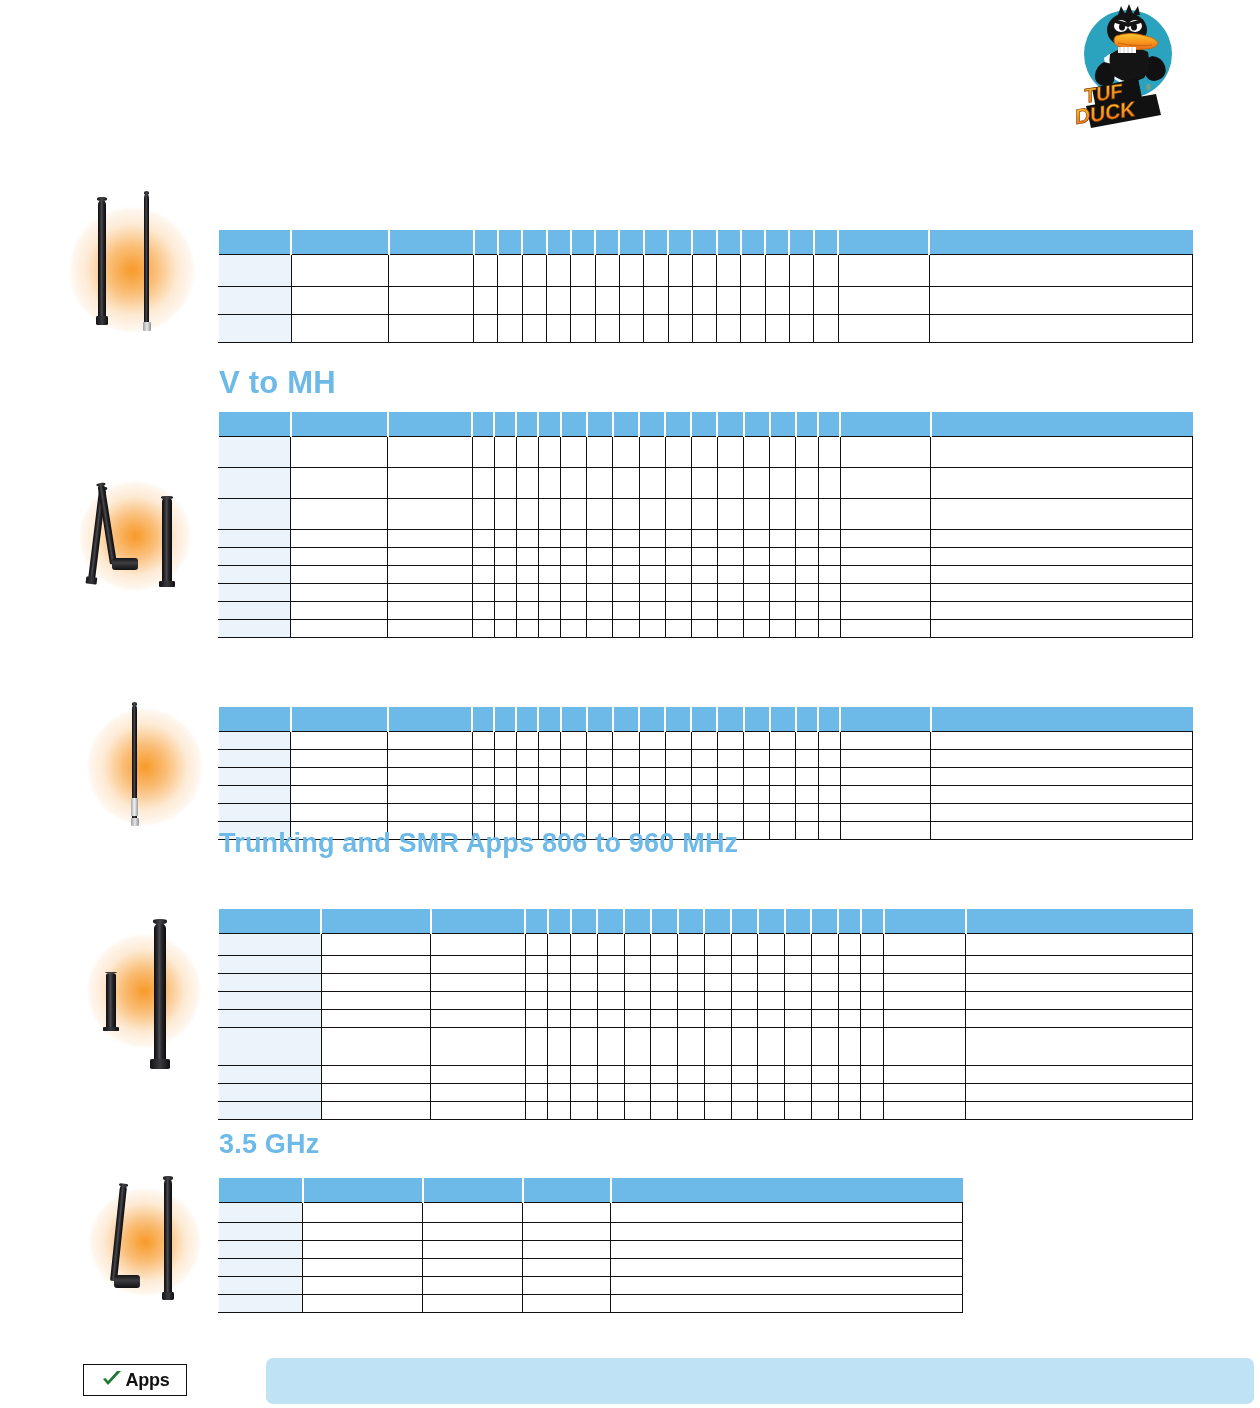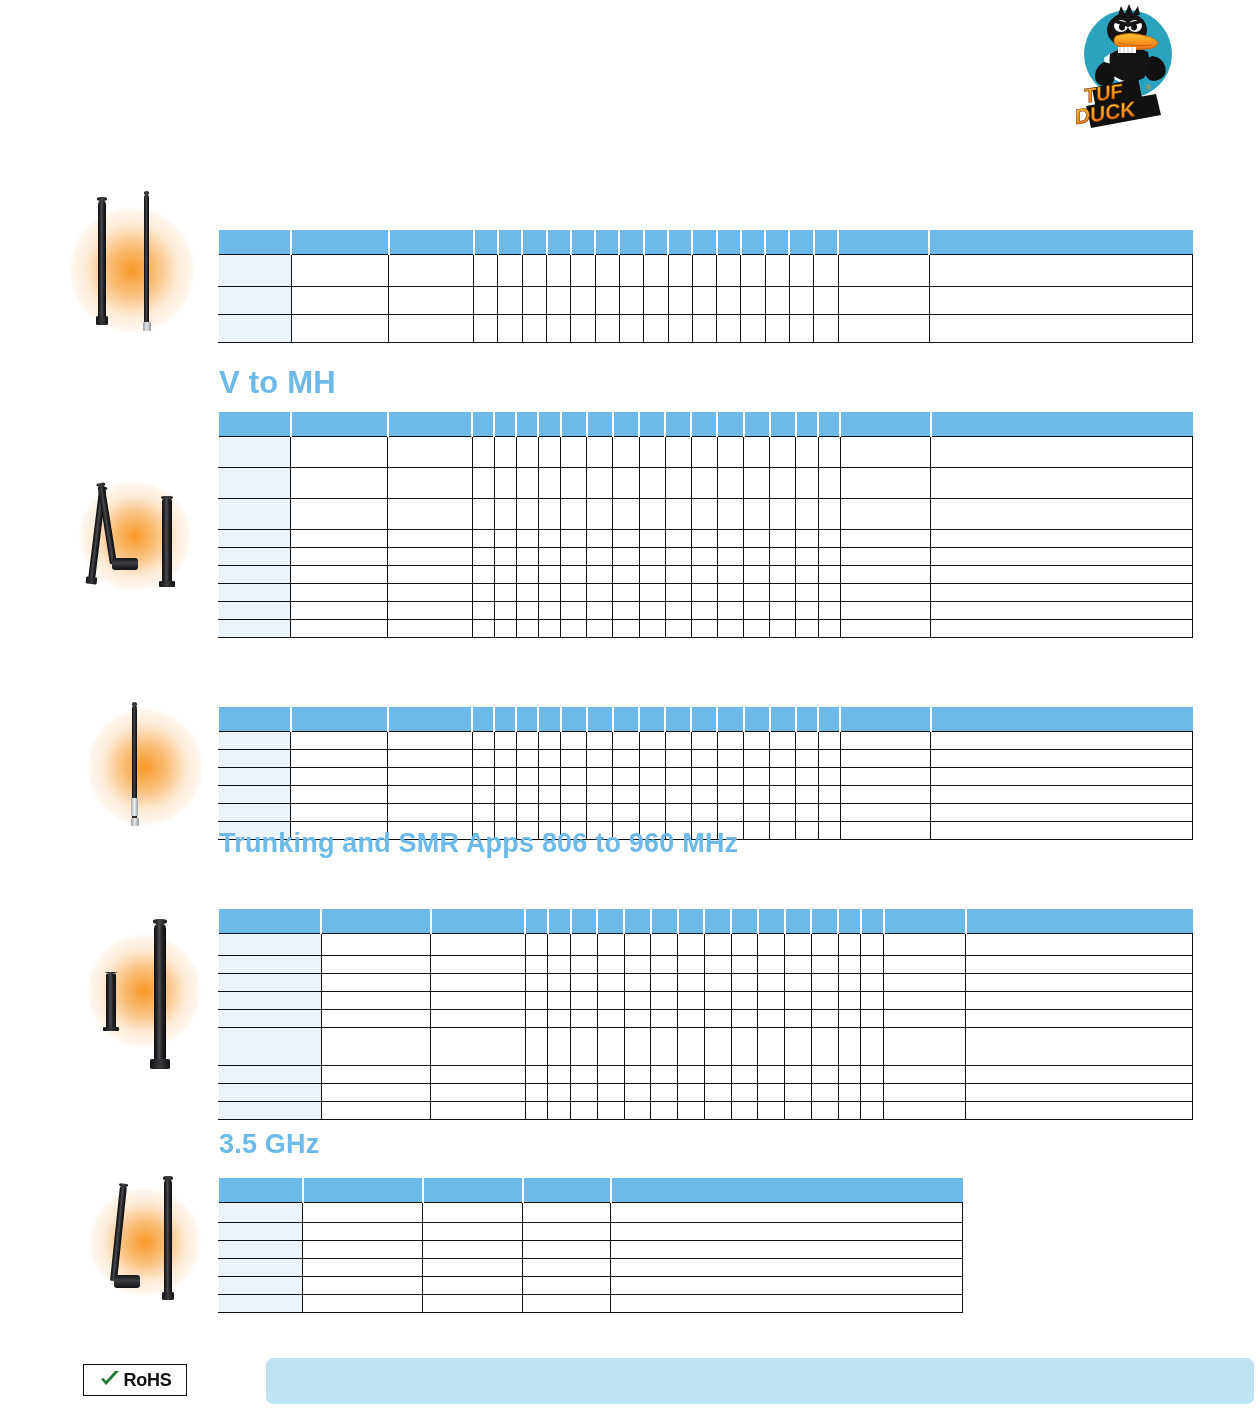--- a/index.html
+++ b/index.html
@@ -1099,18 +1099,18 @@
         <td></td>
         <td></td>
       </tr>
     </tbody>
   </table>
 
 <div class="rohs">
   <svg class="chk" width="22" height="20" viewBox="0 0 22 20" aria-hidden="true">
     <path d="M2 9 L7 15 L20 1 L16 1 L7 11 L4.5 8z" fill="#1f7a33"></path>
   </svg>
-  <span class="txt">RoHS</span>
+  <span class="txt">Apps</span>
 </div>
 
 <div class="footer-band">
   <span></span>
 </div>
 
 </body></html>

